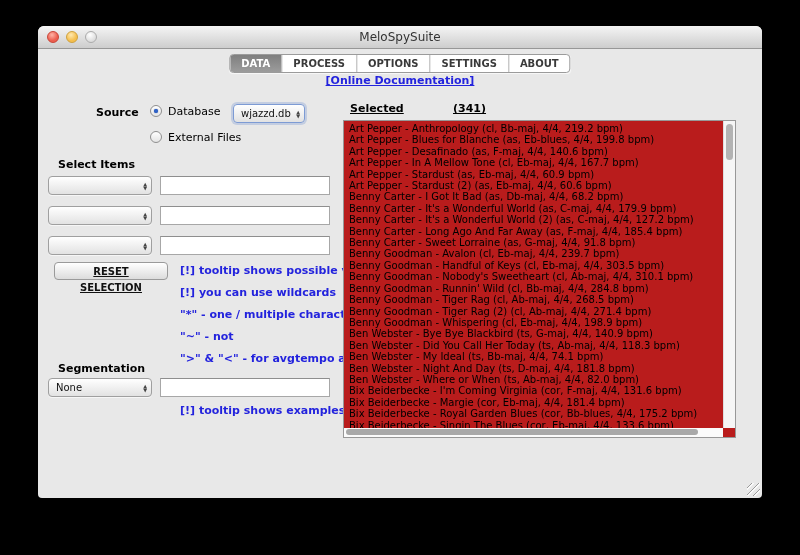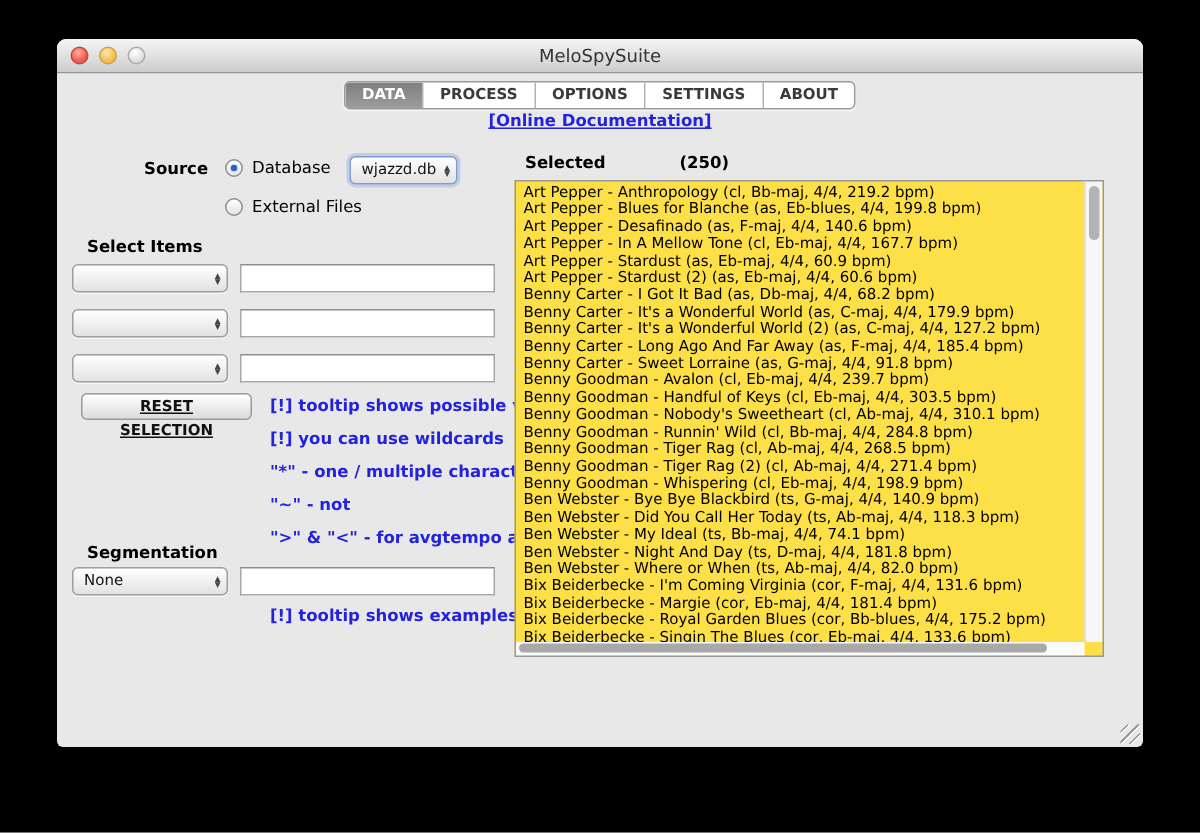--- a/index.html
+++ b/index.html
@@ -62,35 +62,35 @@
     font-family:inherit;
   }
   .aqua-btn{
     position:absolute;box-sizing:border-box;height:18px;
     background:linear-gradient(#ffffff,#dcdcdc);
     border:1px solid #9a9a9a;border-radius:4px;
     font-size:10px;font-weight:bold;color:#111;text-align:center;line-height:16px;
     font-family:inherit;
     text-decoration:underline;
   }
-  .radio-row{position:absolute;display:flex;align-items:flex-end;gap:6px;font-size:11px;color:#000;padding-left:36px;}
+  .radio-row{position:absolute;display:flex;align-items:flex-start;gap:6px;font-size:11px;color:#000;padding-left:36px;}
   .radio{
     width:12px;height:12px;border-radius:50%;box-sizing:border-box;
     border:1px solid #8f8f8f;background:linear-gradient(#fff,#e4e4e4);position:relative;
   }
   .radio.selected::after{
     content:"";position:absolute;left:3px;top:3px;width:4px;height:4px;border-radius:50%;
     background:#2e62c9;box-shadow:0 0 1px #1c3f8e;
   }
   .hint{position:absolute;font-size:11px;font-weight:600;white-space:nowrap;}
   
-  .sel-head{position:absolute;font-size:11px;font-weight:bold;color:#000;}
+  .sel-head{position:absolute;font-size:11px;font-weight:bold;color:#000;text-decoration:underline;}
   .listbox{
     position:absolute;left:305px;top:94px;width:393px;height:318px;
-    background:#fde047;border:1px solid #989898;box-sizing:border-box;overflow:hidden;
+    background:#b91c1c;border:1px solid #989898;box-sizing:border-box;overflow:hidden;
   }
   .listrows{position:absolute;left:0;top:2px;right:13px;bottom:9px;overflow:hidden;padding-left:5px;}
   .listrow{font-size:10px;line-height:11.4px;white-space:nowrap;color:#000;}
   .vscroll{
     position:absolute;right:0;top:0;bottom:9px;width:12px;
     background:#f6f6f6;border-left:1px solid #dedede;box-sizing:border-box;
   }
   .vthumb{position:absolute;left:2px;top:3px;width:7px;height:36px;border-radius:4px;background:#b3b3b3;}
   .hscroll{position:absolute;left:0;right:12px;bottom:0;height:9px;background:#fbfbfb;}
   .hthumb{position:absolute;left:2px;top:1px;height:6px;width:93%;border-radius:3px;background:#a9a9a9;}
@@ -209,21 +209,21 @@
     <span class="stepper">
         <span>▲</span>
         <span>▼</span>
       </span>
   </div>
   <input class="aqua-input" style="left: 122px; top: 352px; width: 170px;" value="">
 
   <div class="hint blue-text" style="left: 142px; top: 378px; color: rgb(35, 35, 221);">[!] tooltip shows examples</div>
 
   <div class="sel-head" style="left:312px;top:76px;">Selected</div>
-  <div class="sel-head" style="left:415px;top:76px;">(250)</div>
+  <div class="sel-head" style="left:415px;top:76px;">(341)</div>
 
   <div class="listbox">
     <div class="listrows">
 
         <div class="listrow">Art Pepper - Anthropology (cl, Bb-maj, 4/4, 219.2 bpm)</div>
 
         <div class="listrow">Art Pepper - Blues for Blanche (as, Eb-blues, 4/4, 199.8 bpm)</div>
 
         <div class="listrow">Art Pepper - Desafinado (as, F-maj, 4/4, 140.6 bpm)</div>
 

